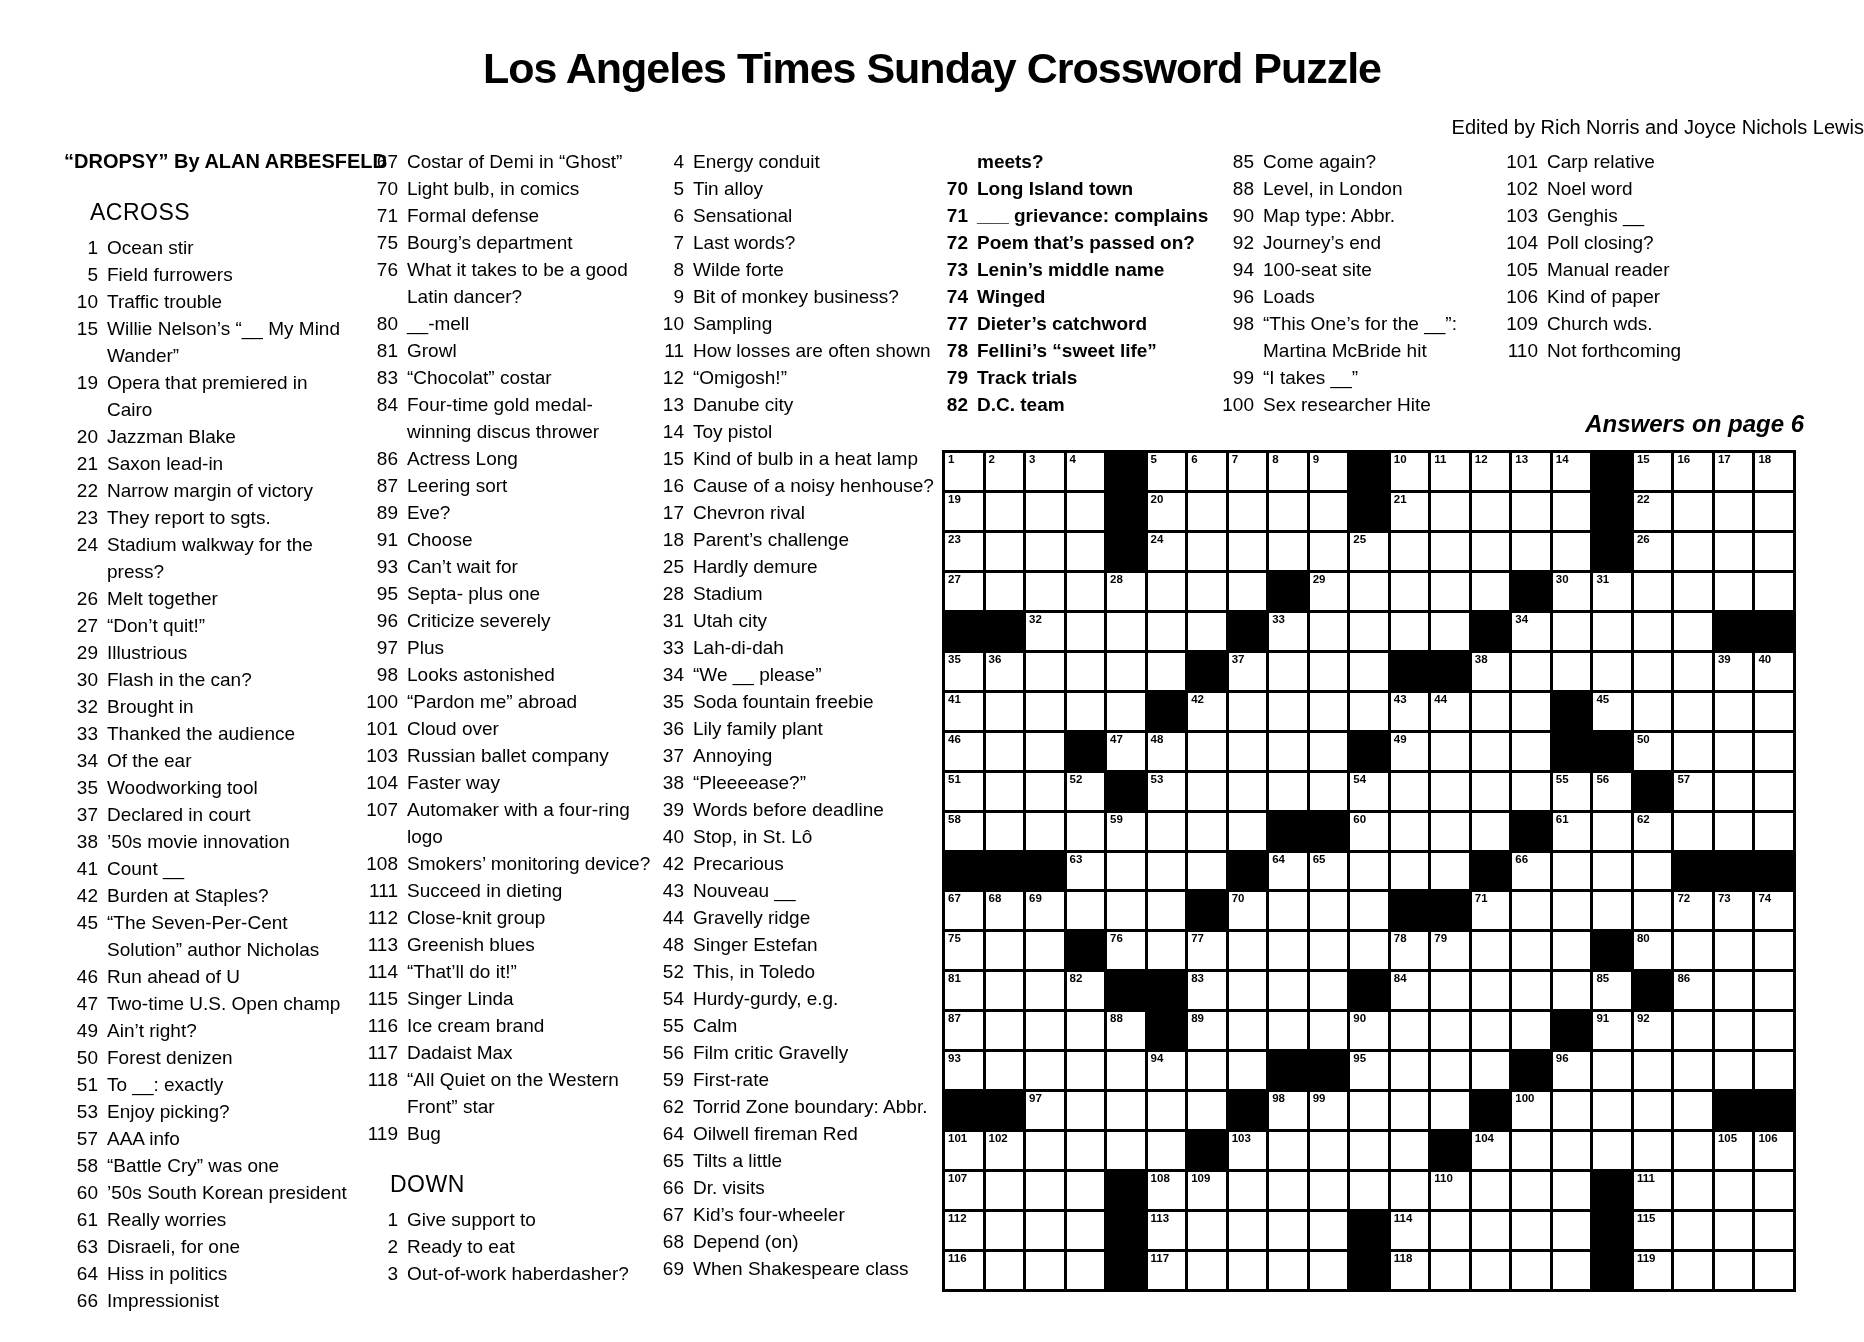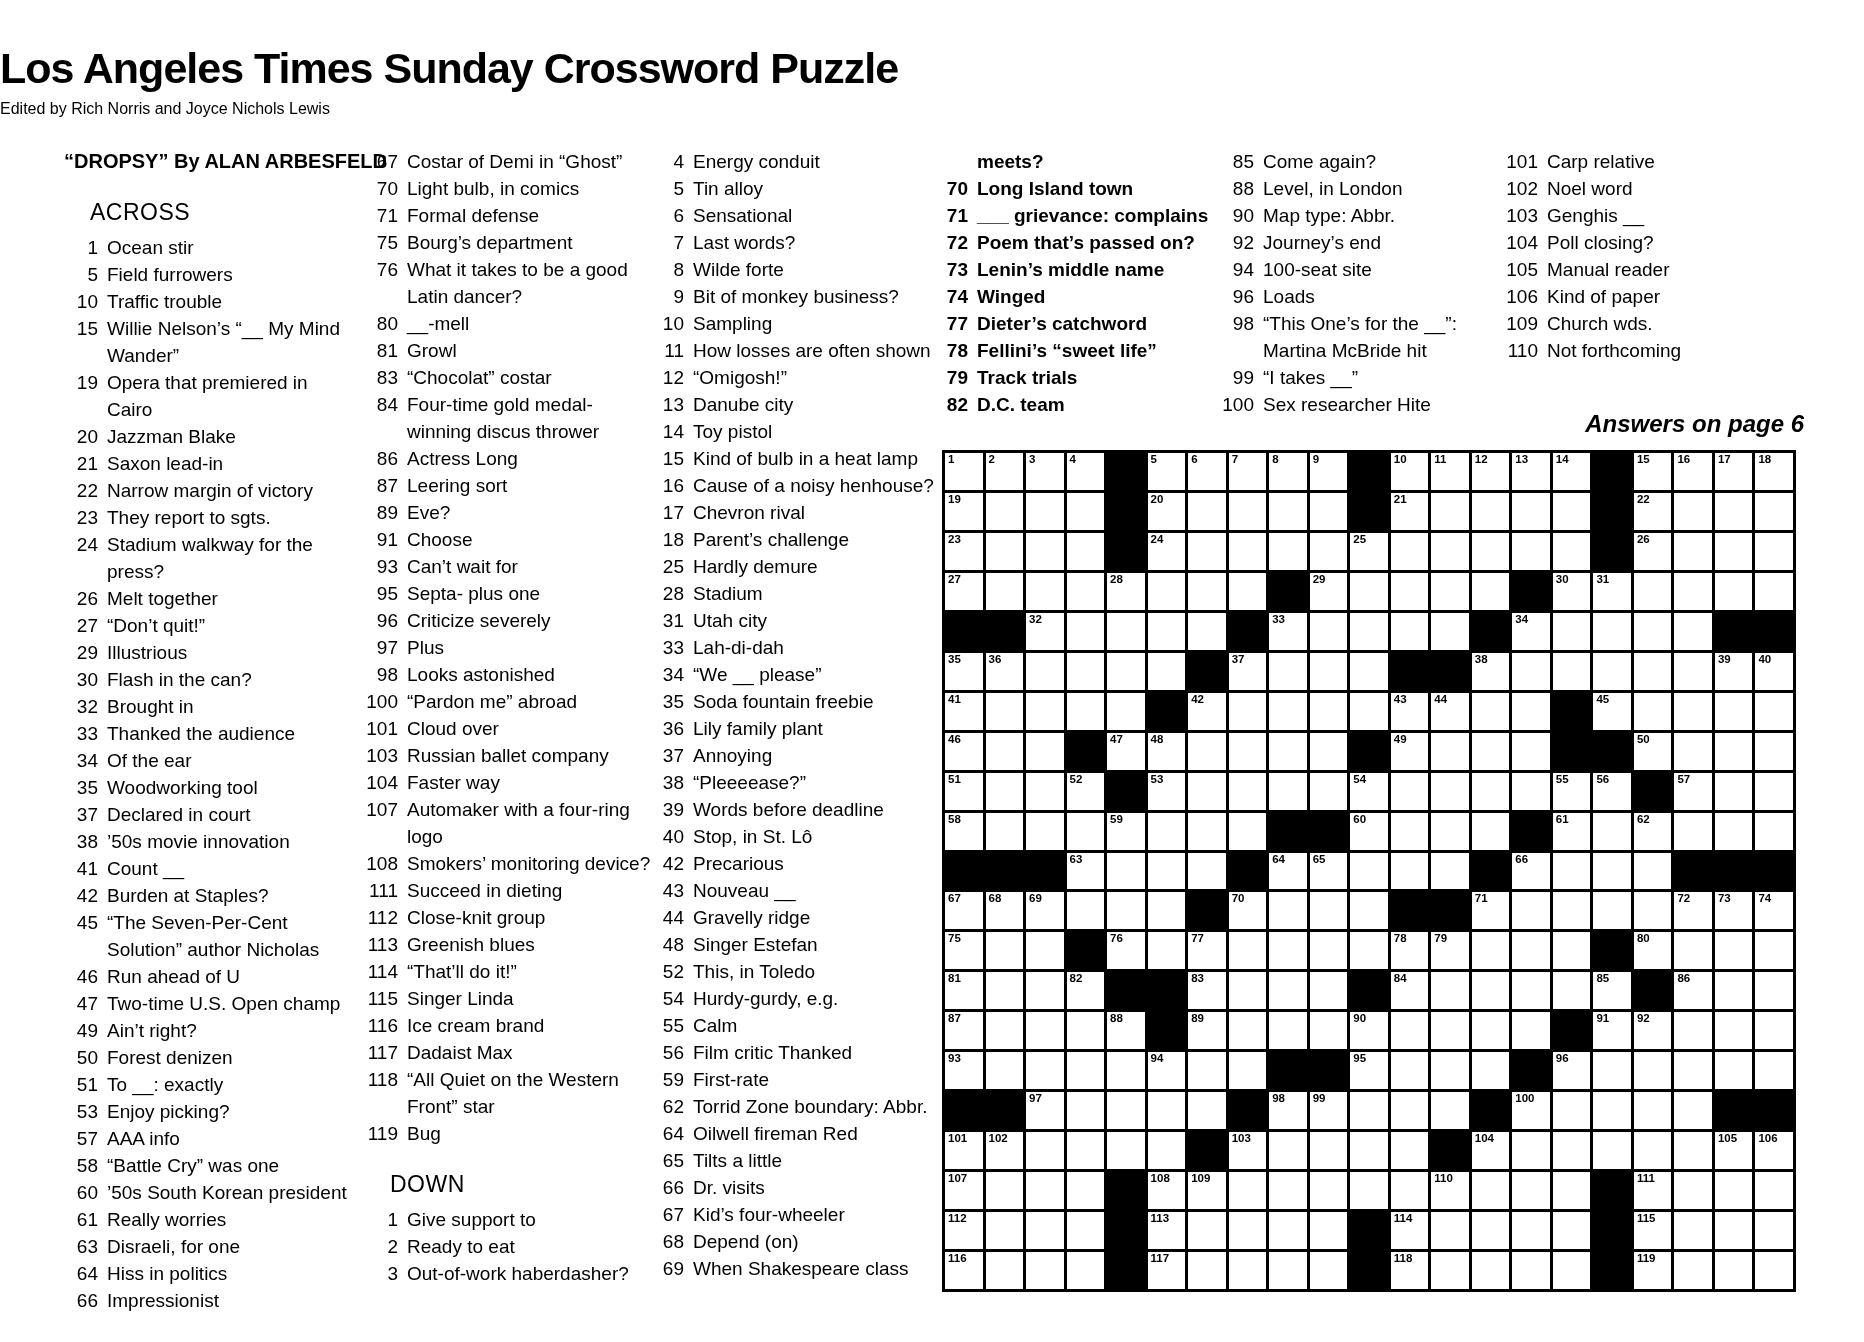--- a/index.html
+++ b/index.html
@@ -1,20 +1,20 @@
 <!DOCTYPE html>
 <html><head>
 <meta charset="utf-8">
 <style>
   html,body{margin:0;padding:0;background:#fff;}
   .page{position:relative;width:1864px;height:1342px;background:#ffffff;overflow:hidden;
         font-family:"Liberation Sans","DejaVu Sans",sans-serif;color:#000;}
-  .title{position:absolute;top:44px;left:0;width:100%;
+  .title{position:absolute;top:44px;left:0;width:100%;text-align:center;
          font-size:43px;font-weight:bold;letter-spacing:-1px;}
-  .subtitle{position:absolute;top:100px;left:0;width:100%;text-align:left;font-size:16px;}
+  .subtitle{position:absolute;top:116px;left:0;width:100%;text-align:right;font-size:20px;}
   .clue-col{position:absolute;top:148px;width:292px;font-size:19px;line-height:27px;}
   .col-1{left:64px;} .col-2{left:364px;} .col-3{left:650px;}
   .col-4{left:934px;font-weight:bold;} .col-5{left:1220px;} .col-6{left:1504px;}
   .byline{font-weight:bold;font-size:20px;margin-bottom:24px;white-space:nowrap;}
   .sec-head{font-weight:normal;font-size:23px;margin:2px 0 8px 26px;letter-spacing:0.5px;}
   .gap{height:22px;}
   .clue{display:flex;}
   .cnum{flex:none;width:34px;text-align:right;margin-right:9px;}
   .ctxt{flex:1;}
   .answers-note{position:absolute;top:410px;right:60px;font-size:24px;
@@ -457,21 +457,21 @@
       <div class="clue">
         <span class="cnum">54</span>
         <span class="ctxt">Hurdy-gurdy, e.g.</span>
       </div>
       <div class="clue">
         <span class="cnum">55</span>
         <span class="ctxt">Calm</span>
       </div>
       <div class="clue">
         <span class="cnum">56</span>
-        <span class="ctxt">Film critic Thanked</span>
+        <span class="ctxt">Film critic Gravelly</span>
       </div>
       <div class="clue">
         <span class="cnum">59</span>
         <span class="ctxt">First-rate</span>
       </div>
       <div class="clue">
         <span class="cnum">62</span>
         <span class="ctxt">Torrid Zone boundary: Abbr.</span>
       </div>
       <div class="clue">

